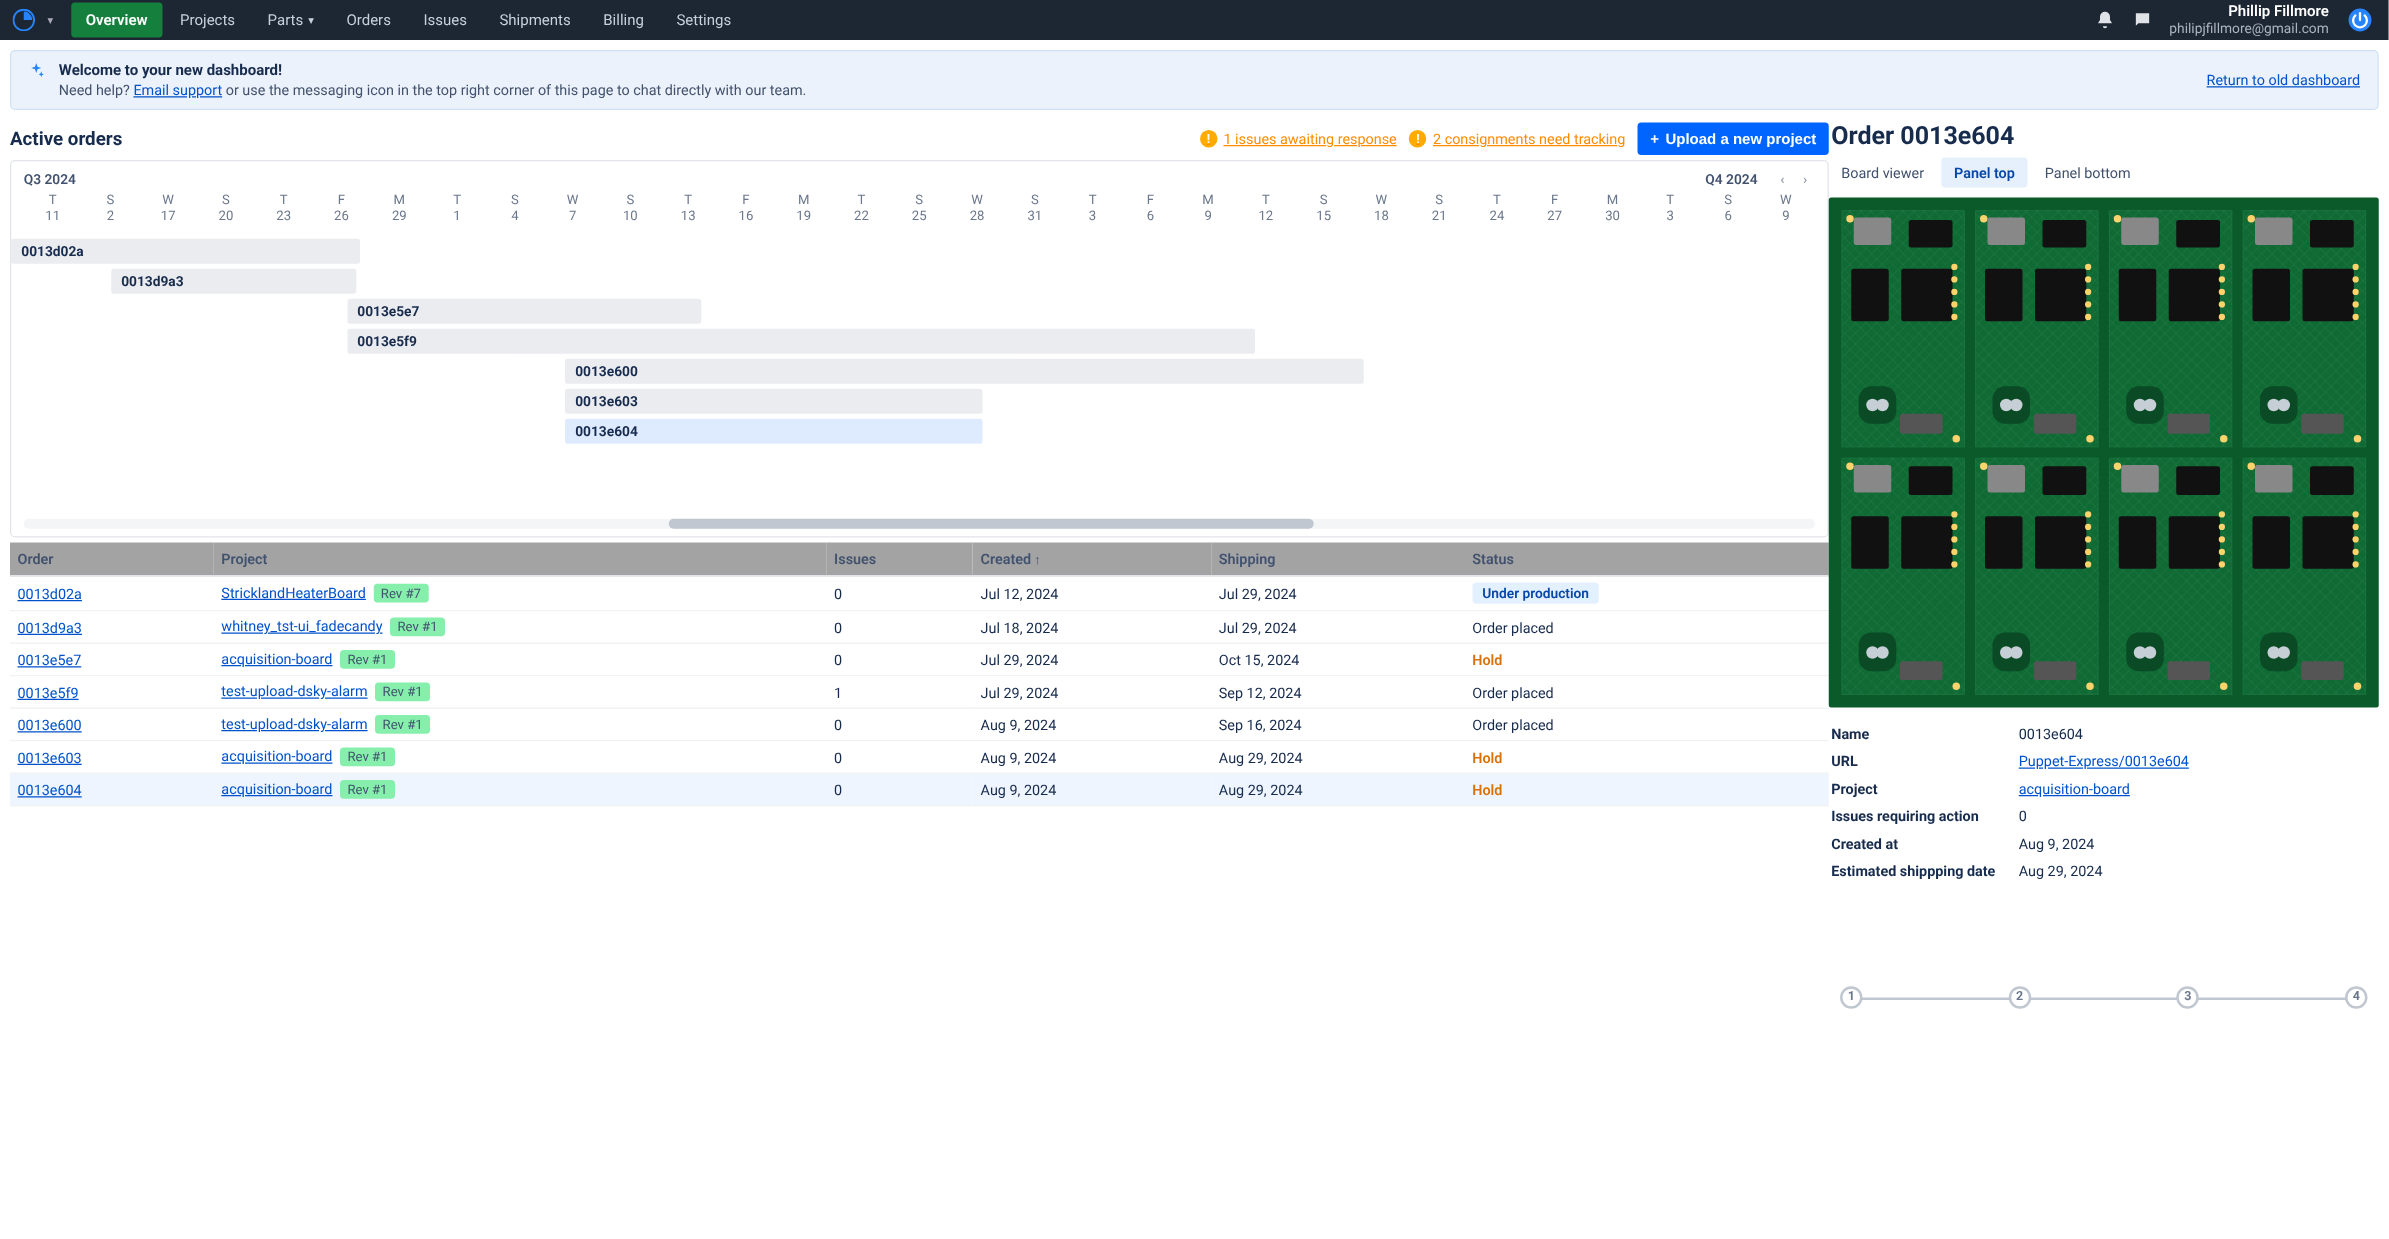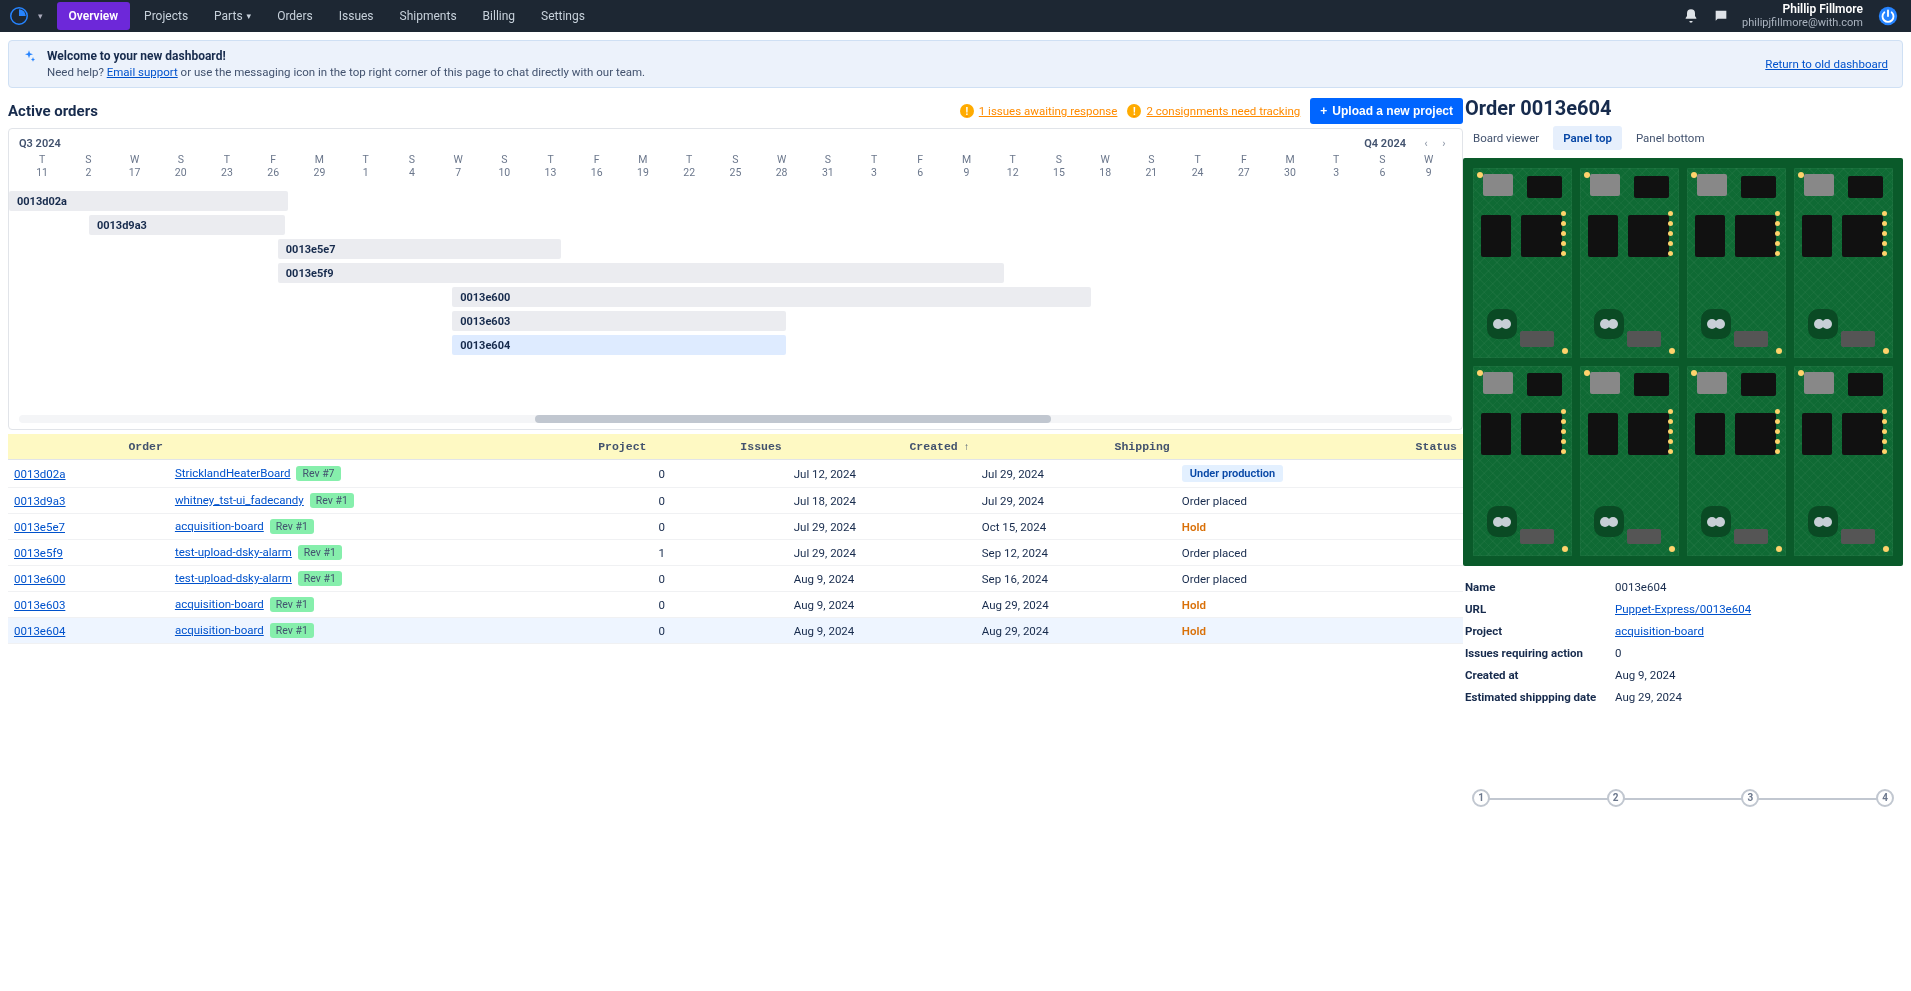--- a/index.html
+++ b/index.html
@@ -25,21 +25,21 @@
   a { color:var(--link); text-decoration:underline; cursor:pointer; }
 
   
   .topbar { background:var(--header-bg); color:var(--header-fg); height:32px; display:flex; align-items:center; padding:0 10px; gap:4px;}
   .brand { display:flex; align-items:center; gap:6px; margin-right:6px;}
   .brand-logo { width:18px; height:18px; }
   .brand-logo svg { width:18px; height:18px; }
   .brand-caret { font-size:9px; color:#aab; padding:0 4px; cursor:pointer;}
   .nav { display:flex; gap:2px; }
   .nav-item { padding:7px 12px; color:#c7d1db; cursor:pointer; border-radius:3px; font-size:12px; display:flex; align-items:center; gap:4px;}
-  .nav-item.active { background:#6d28d9; color:#fff; font-weight:600;}
+  .nav-item.active { background:#15803d; color:#fff; font-weight:600;}
   .nav-spacer { flex:1 1 auto;}
   .tb-icon { width:26px; height:26px; display:flex; align-items:center; justify-content:center; color:#dfe3e8; cursor:pointer; border-radius:3px;}
   .tb-icon svg{width:16px;height:16px;fill:currentColor;}
   .user { text-align:right; margin:0 8px 0 4px; line-height:1.1;}
   .user .u-name{font-weight:600;font-size:12px;}
   .user .u-email{font-size:11px;color:#aab3bf;}
   .power { width:26px; height:26px; display:flex; align-items:center; justify-content:center; cursor:pointer;}
   .power svg{width:22px;height:22px;}
 
   
@@ -75,21 +75,21 @@
   .tl-col .dow{display:block;}
   .tl-col .dnum{display:block;}
   .tl-body { position:relative; height:230px; padding:6px 10px 10px 10px;}
   .gbar { position:absolute; height:20px; background:var(--bar); border-radius:2px; display:flex; align-items:center; padding:0 8px; font-size:11px; font-weight:700; color:#172b4d;}
   .gbar.sel { background:var(--bar-sel);}
   .tl-scroll { height:8px; background:#f4f5f7; margin:0 10px; border-radius:4px; position:relative;}
   .tl-thumb{position:absolute;height:100%;background:#c1c7d0;border-radius:4px;}
 
   
   table.orders { width:100%; border-collapse:collapse; margin-top:4px; font-size:11.5px;}
-  .orders th { text-align:right; font-weight:600; color:#42526e; padding:6px 6px; border-bottom:1px solid var(--border); background:#fef9c3;font-family:Liberation Mono, monospace;}
+  .orders th { text-align:left; font-weight:600; color:#42526e; padding:6px 6px; border-bottom:1px solid var(--border); background:#a3a3a3;}
   .orders td { padding:5px 6px; border-bottom:1px solid #f0f1f3; vertical-align:middle;}
   .orders tr.sel td { background:#eef5ff;}
   .orders a.idlink{color:var(--link);}
   .rev { display:inline-block; background:#86efac; color:#42526e; border-radius:3px; padding:1px 6px; font-size:10.5px; margin-left:6px;}
   .status-chip { display:inline-block; background:var(--badge-bg); color:#0747a6; border-radius:3px; padding:2px 8px; font-size:11px; font-weight:600;}
   .status-plain { color:#172b4d;}
   .status-hold { color:var(--hold); font-weight:600;}
   .sort-arrow{font-size:10px;}
 
   
@@ -158,21 +158,21 @@
         <path d="M12 2a6 6 0 0 0-6 6v4l-2 3v1h16v-1l-2-3V8a6 6 0 0 0-6-6zm0 20a2.5 2.5 0 0 0 2.5-2.5h-5A2.5 2.5 0 0 0 12 22z"></path>
       </svg>
   </div>
   <div class="tb-icon">
     <svg viewBox="0 0 24 24">
         <path d="M4 4h16v12H7l-3 3V4z"></path>
       </svg>
   </div>
   <div class="user">
     <div class="u-name">Phillip Fillmore</div>
-    <div class="u-email">philipjfillmore@with.com</div>
+    <div class="u-email">philipjfillmore@gmail.com</div>
   </div>
   <div class="power">
     <svg viewBox="0 0 24 24">
         <circle cx="12" cy="12" r="10" fill="#2684ff"></circle>
         <path d="M12 6v6" stroke="#fff" stroke-width="2" stroke-linecap="round" fill="none"></path>
         <path d="M8 8a6 6 0 1 0 8 0" stroke="#fff" stroke-width="2" fill="none" stroke-linecap="round"></path>
       </svg>
   </div>
 </div>
 

